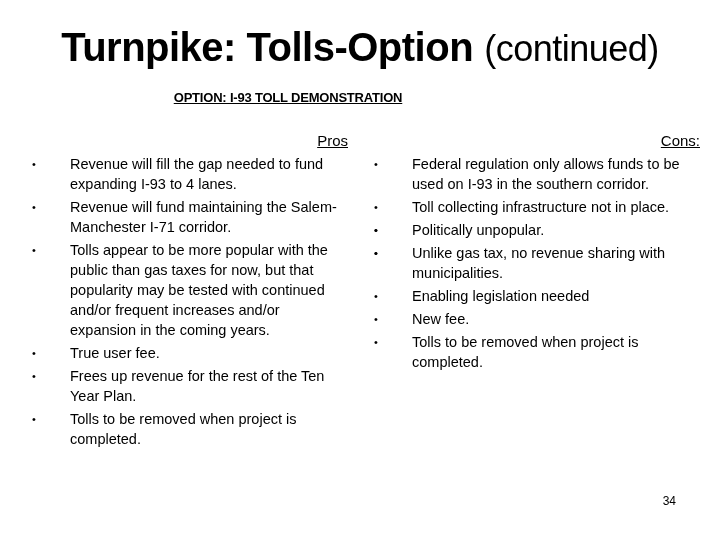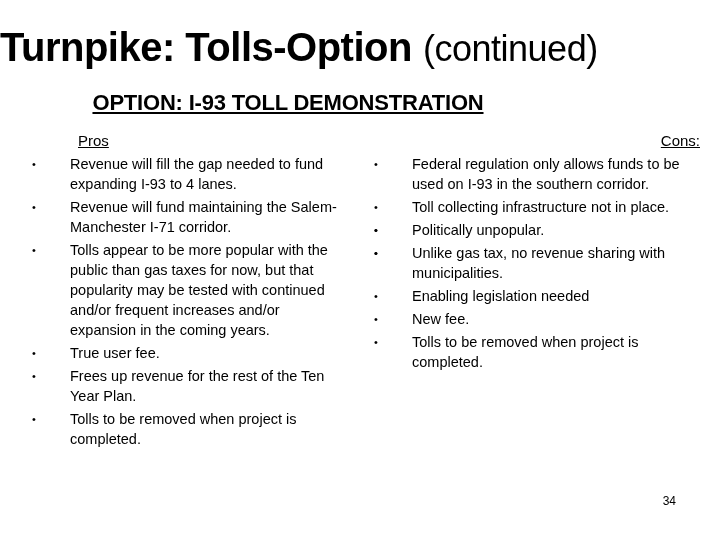--- a/index.html
+++ b/index.html
@@ -1,25 +1,25 @@
 <!DOCTYPE html>
 <html><head>
 <meta charset="utf-8">
 <style>
   html, body { margin: 0; padding: 0; background: #ffffff; }
   body { width: 720px; height: 540px; position: relative; overflow: hidden; font-family: "Liberation Sans", sans-serif; color: #000; }
-  .title { position: absolute; top: 22px; left: 0; width: 720px; font-size: 40px; line-height: 50px; white-space: nowrap; }
+  .title { position: absolute; top: 22px; left: 0; width: 720px; text-align: center; font-size: 40px; line-height: 50px; white-space: nowrap; }
   .title .main { font-weight: bold; letter-spacing: -0.5px; }
   .title .sub { font-weight: normal; font-size: 36px; letter-spacing: -0.5px; }
-  .subtitle { position: absolute; top: 90px; left: 0; width: 576px; text-align: center; font-size: 22px; font-weight: bold; text-decoration: underline; letter-spacing: -0.2px; }
+  .subtitle { position: absolute; top: 90px; left: 0; width: 576px; text-align: center; font-size: 13px; font-weight: bold; text-decoration: underline; letter-spacing: -0.2px; }
   .col { position: absolute; top: 132px; }
   .col-pros { left: 28px; width: 320px; }
   .col-cons { left: 370px; width: 330px; }
   .col-head { font-size: 15px; text-decoration: underline; text-align: center; height: 22px; line-height: 18px; }
-  .col-pros .col-head { width: 320px; padding-left: 50px; box-sizing: border-box; text-align: left; }
+  .col-pros .col-head { width: 320px; padding-left: 50px; box-sizing: border-box; text-align: right; }
   .col-cons .col-head { padding-left: 110px; box-sizing: border-box; text-align: right; }
   ul { list-style: none; margin: 0; padding: 0; }
   li { position: relative; padding-left: 42px; font-size: 14.5px; line-height: 20px; margin-bottom: 3px; }
   li .bullet { position: absolute; left: 4px; top: 0; font-size: 11px; }
   .page-num { position: absolute; right: 44px; top: 494px; font-size: 12px; }
 </style>
 </head>
 <body>
 
 <div class="title">

